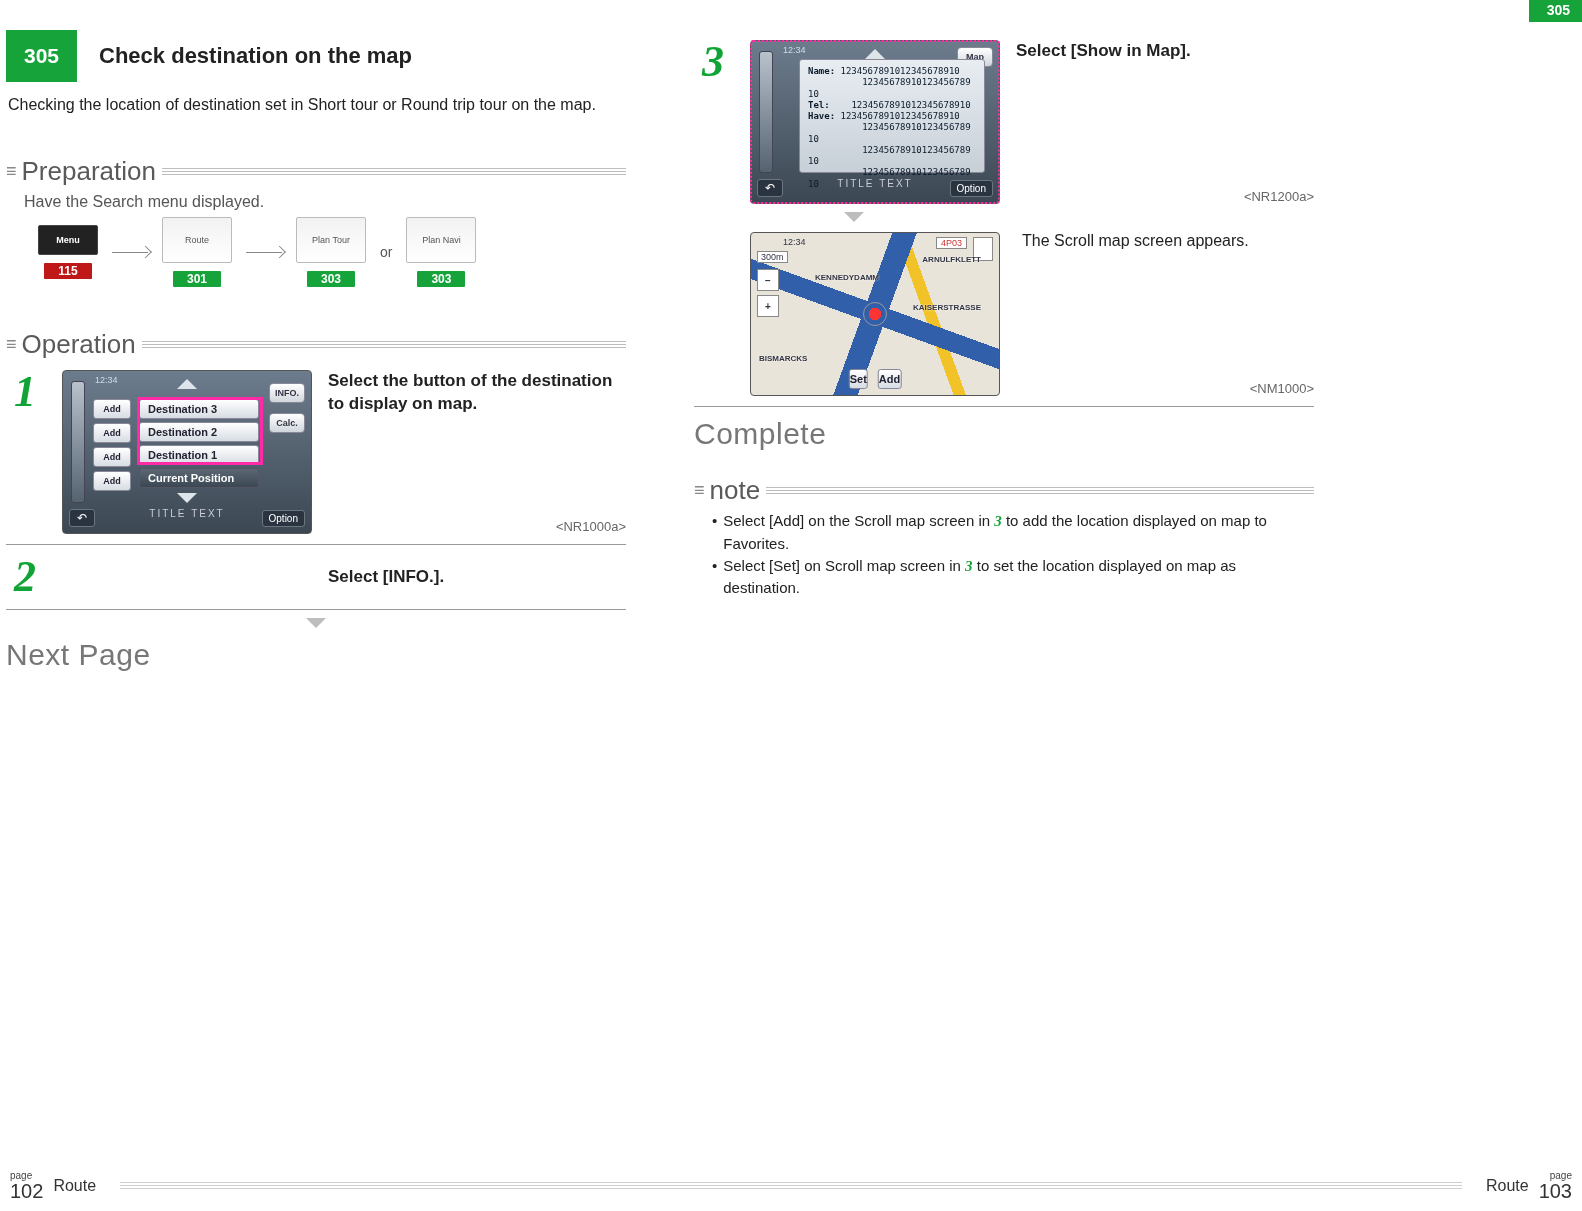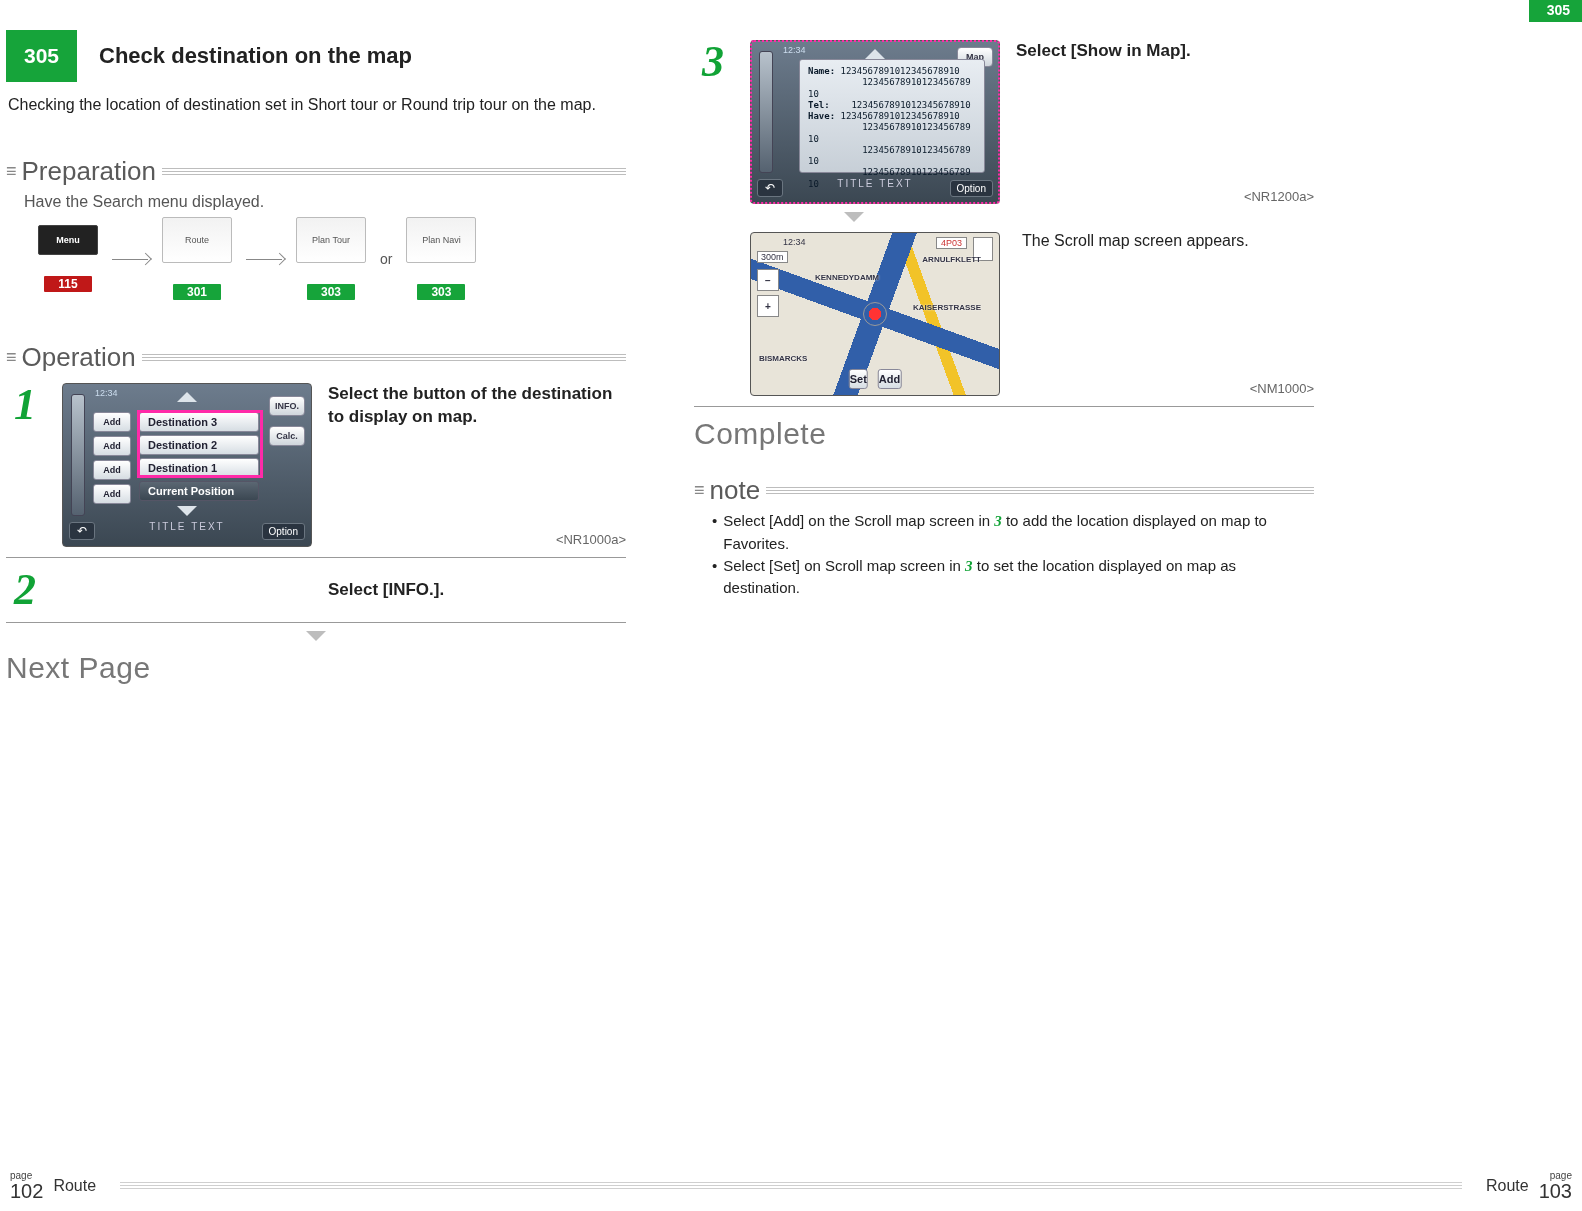--- a/index.html
+++ b/index.html
@@ -99,21 +99,21 @@
     margin: 6px 0 6px 18px;
   }
 
   
   .prep-row {
     display: flex;
     align-items: center;
     gap: 14px;
     margin-left: 32px;
   }
-  .prep-item { display: flex; flex-direction: column; align-items: center; gap: 21px; }
+  .prep-item { display: flex; flex-direction: column; align-items: center; gap: 8px; }
   .thumb {
     width: 70px; height: 46px;
     border: 1px solid #bbb;
     background: linear-gradient(#f2f2f2,#fff);
     border-radius: 2px;
     display: flex; align-items: center; justify-content: center;
     font-size: 9px; color: #555; text-align: center;
     padding: 2px;
   }
   .thumb.menu {

